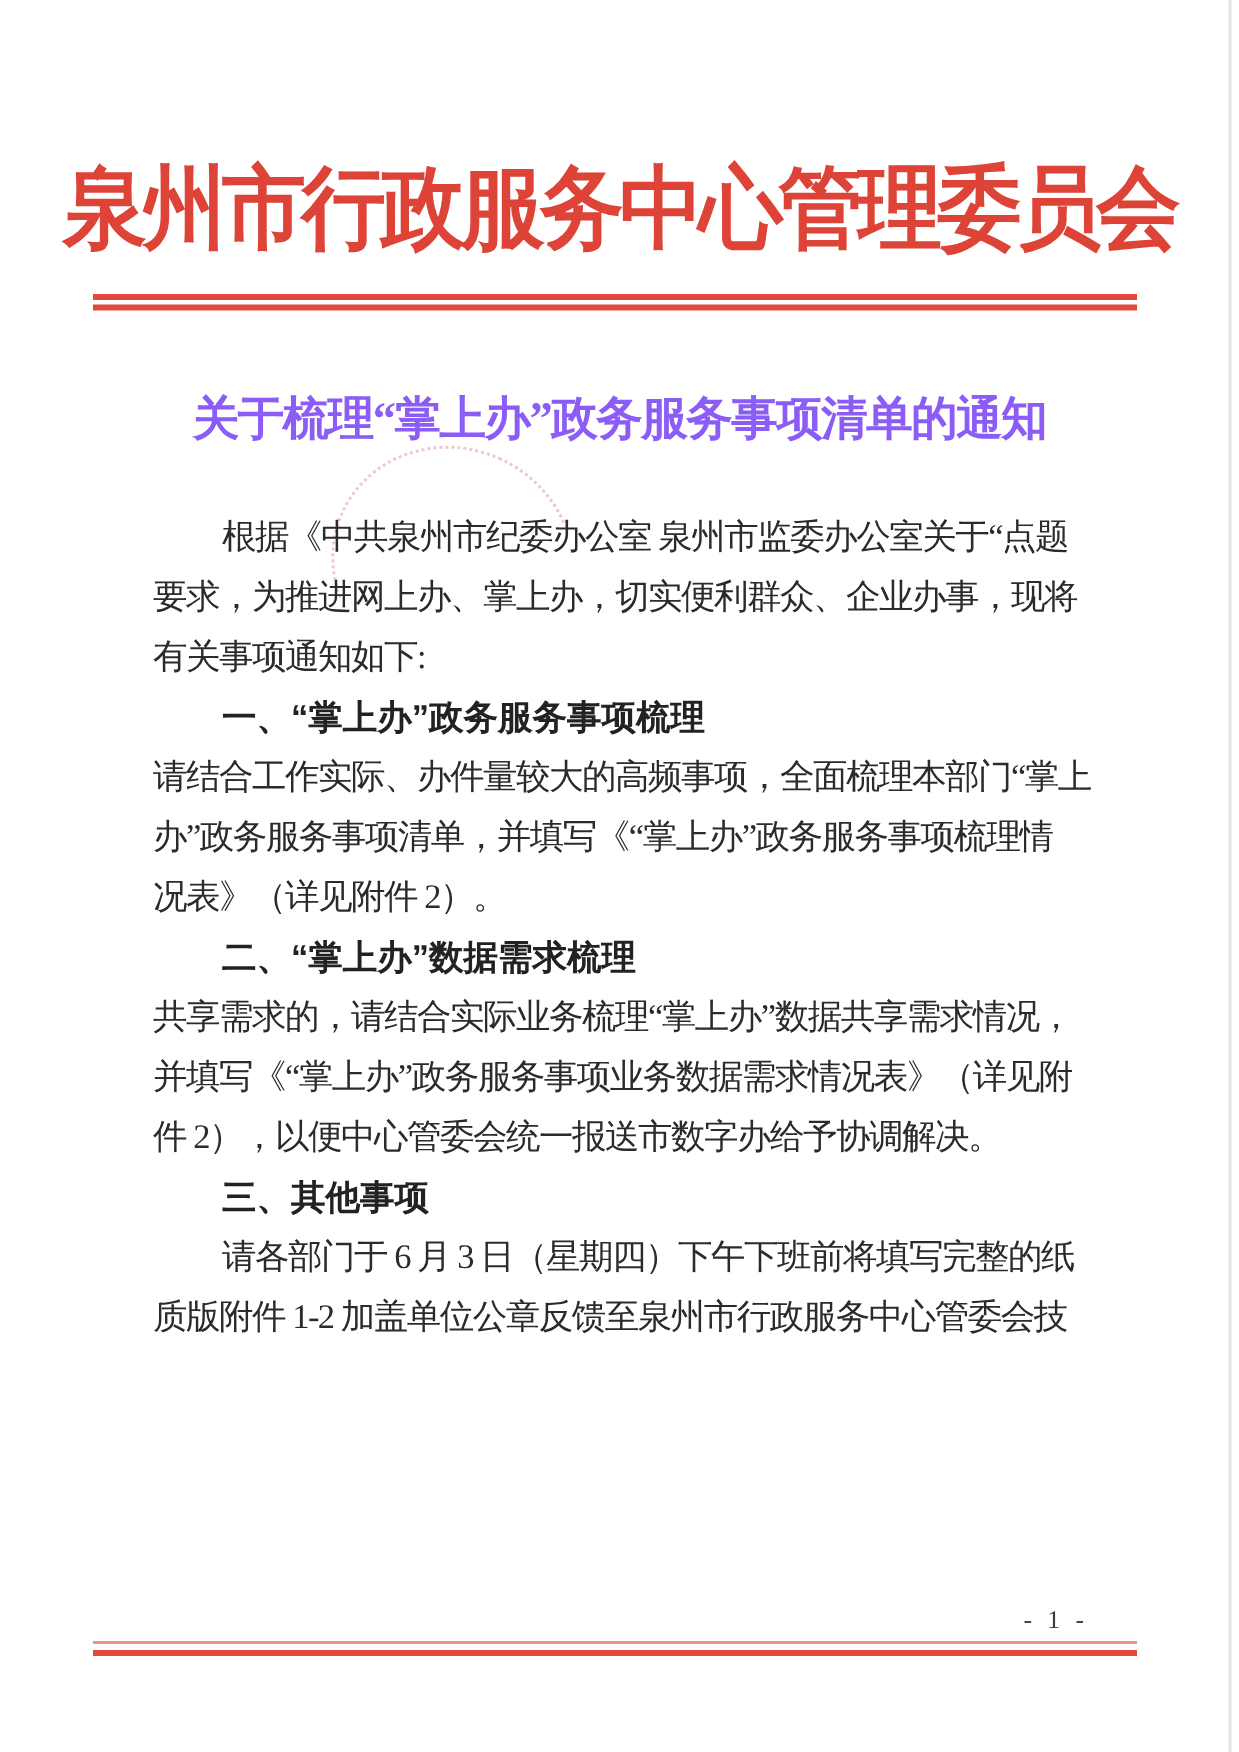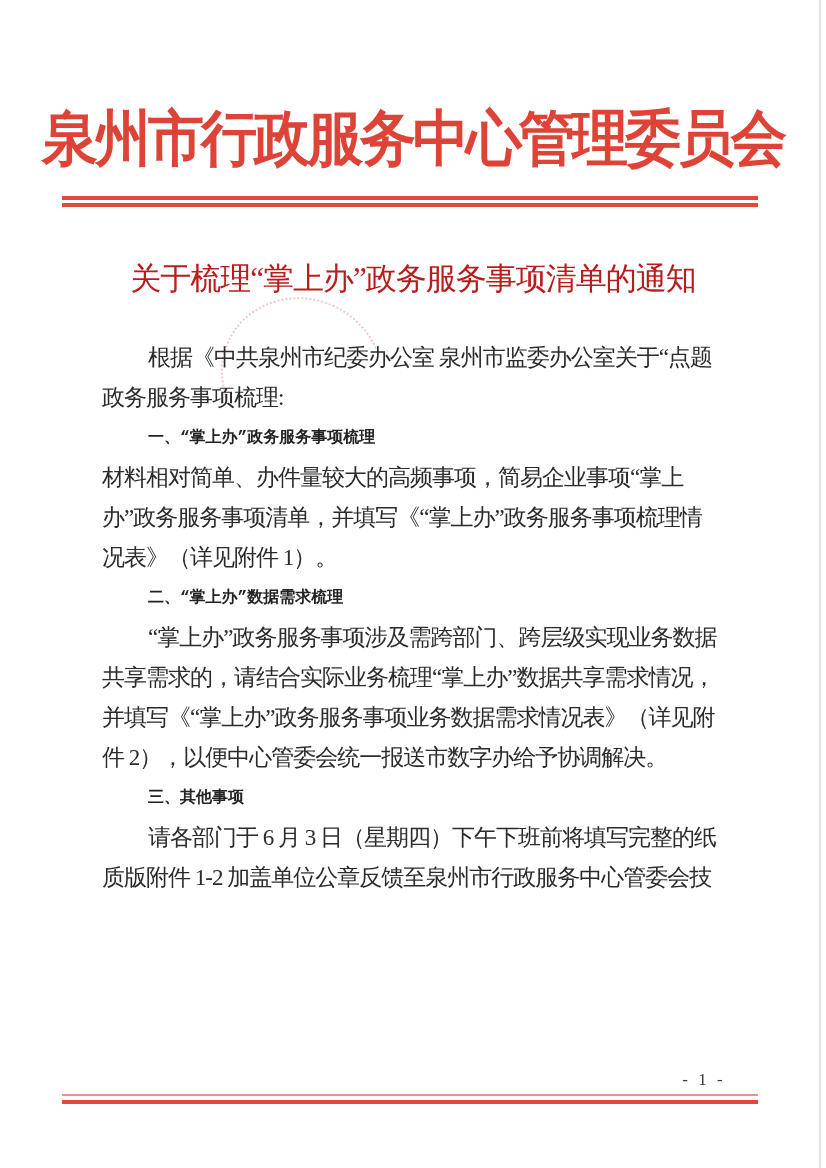--- a/index.html
+++ b/index.html
@@ -39,24 +39,24 @@
   .sep-bottom{top:1094px;}
   .sep-bottom .bar-a{height:2px;background:var(--rule_red_light);}
   .sep-bottom .bar-gap{height:4px;}
   .sep-bottom .bar-b{height:4px;background:var(--rule_red);}
   
   .doc-title{
     position:absolute;top:258px;left:0;width:100%;
     margin:0;
     text-align:center;
     font-family:"Liberation Serif","DejaVu Serif",serif;
-    font-weight:400;
+    font-weight:700;
     font-size:31px;
     letter-spacing:-1px;
-    color:#b91c1c;
+    color:#8b5cf6;
     white-space:nowrap;
   }
   
   .stamp-arc{
     position:absolute;top:298px;left:220px;
     width:160px;height:150px;
     border:2px dotted transparent;
     border-top-color:var(--stamp_red);
     border-left-color:var(--stamp_red);
     border-radius:50%;
@@ -70,23 +70,23 @@
   }
   .line{
     height:40px;line-height:40px;
     font-size:23px;
     letter-spacing:-1px;
     color:var(--text_black);
     white-space:nowrap;
     overflow:visible;
   }
   .line.heading{
-    font-family:Liberation Mono, monospace;
+    font-family:Liberation Sans, sans-serif;
     font-weight:700;
-    font-size:16px;
+    font-size:23px;
     letter-spacing:0;
     color:#222222;
   }
   .line.salutation{letter-spacing:1px;}
   .line.indent{padding-left:46px;}
   
   .page-number{
     position:absolute;top:1070px;left:664px;width:80px;
     text-align:center;
     font-size:17px;
@@ -113,27 +113,27 @@
     <div class="bar-gap"></div>
     <div class="bar-b"></div>
   </div>
 
   <div class="stamp-arc"></div>
 
   <h1 class="doc-title">关于梳理“掌上办”政务服务事项清单的通知</h1>
 
   <div class="body-lines" id="body-lines">
       <div class="line body indent">根据《中共泉州市纪委办公室 泉州市监委办公室关于“点题</div>
-      <div class="line body">政务服务事项梳理:</div>
+      <div class="line body">要求，为推进网上办、掌上办，切实便利群众、企业办事，现将</div>
+      <div class="line body">有关事项通知如下:</div>
       <div class="line heading indent">一、“掌上办”政务服务事项梳理</div>
-      <div class="line body">材料相对简单、办件量较大的高频事项，简易企业事项“掌上</div>
+      <div class="line body">请结合工作实际、办件量较大的高频事项，全面梳理本部门“掌上</div>
       <div class="line body">办”政务服务事项清单，并填写《“掌上办”政务服务事项梳理情</div>
-      <div class="line body">况表》（详见附件 1）。</div>
+      <div class="line body">况表》（详见附件 2）。</div>
       <div class="line heading indent">二、“掌上办”数据需求梳理</div>
-      <div class="line body indent">“掌上办”政务服务事项涉及需跨部门、跨层级实现业务数据</div>
       <div class="line body">共享需求的，请结合实际业务梳理“掌上办”数据共享需求情况，</div>
       <div class="line body">并填写《“掌上办”政务服务事项业务数据需求情况表》（详见附</div>
       <div class="line body">件 2），以便中心管委会统一报送市数字办给予协调解决。</div>
       <div class="line heading indent">三、其他事项</div>
       <div class="line body indent">请各部门于 6 月 3 日（星期四）下午下班前将填写完整的纸</div>
       <div class="line body">质版附件 1-2 加盖单位公章反馈至泉州市行政服务中心管委会技</div>
     </div>
 
   <div class="page-number">- 1 -</div>
 

